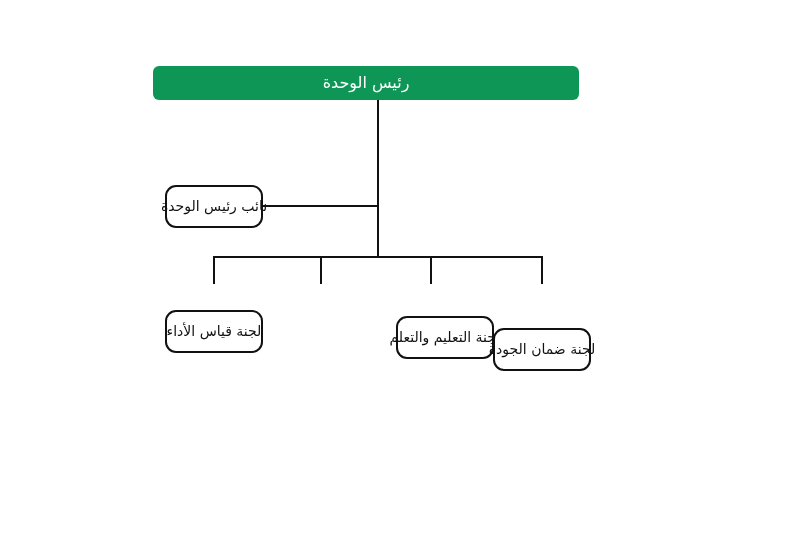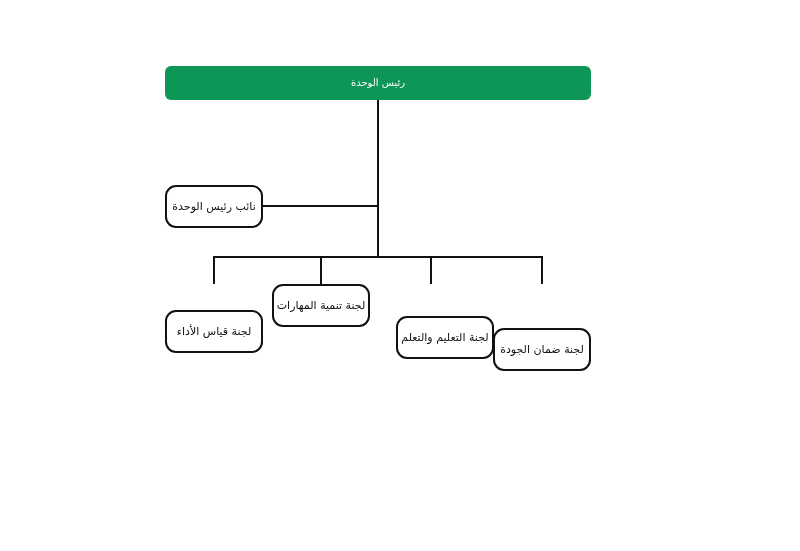--- a/index.html
+++ b/index.html
@@ -43,36 +43,36 @@
     box-sizing: border-box;
     display: flex;
     align-items: center;
     justify-content: center;
     text-align: center;
     direction: rtl;
     line-height: 1.2;
   }
 
   .node-root {
-    left: 165px;
+    left: 153px;
     top: 66px;
     width: 426px;
     height: 34px;
     background: #0d9655;
     border-radius: 6px;
     color: #ffffff;
-    font-size: 10px;
+    font-size: 16px;
   }
 
   .node-box {
     background: #ffffff;
     border: 2px solid #111111;
     border-radius: 11px;
     color: #111111;
-    font-size: 11px;
+    font-size: 14px;
   }
 
   .node-deputy {
     left: 165px;
     top: 185px;
     width: 98px;
     height: 43px;
   }
 
   .node-child {
@@ -115,23 +115,20 @@
   </div>
 
   <div class="node node-box node-deputy">
     <span class="node-label">نائب رئيس الوحدة</span>
   </div>
 
   <div class="node node-box node-child child-0">
     <span class="node-label">لجنة قياس الأداء</span>
   </div>
 
-  <div class="node node-box node-child child-1">
-    <span class="node-label">لجنة تنمية المهارات</span>
-  </div>
 
   <div class="node node-box node-child child-2">
     <span class="node-label">لجنة التعليم والتعلم</span>
   </div>
 
   <div class="node node-box node-child child-3">
     <span class="node-label">لجنة ضمان الجودة</span>
   </div>
 
 </div>

